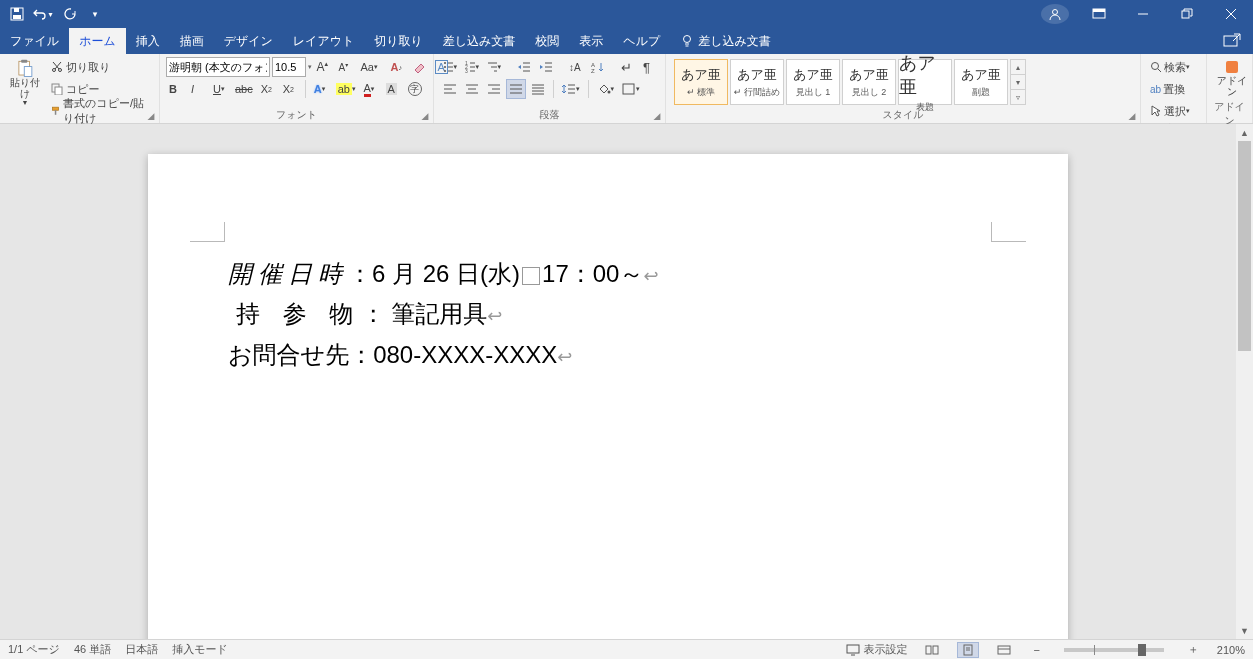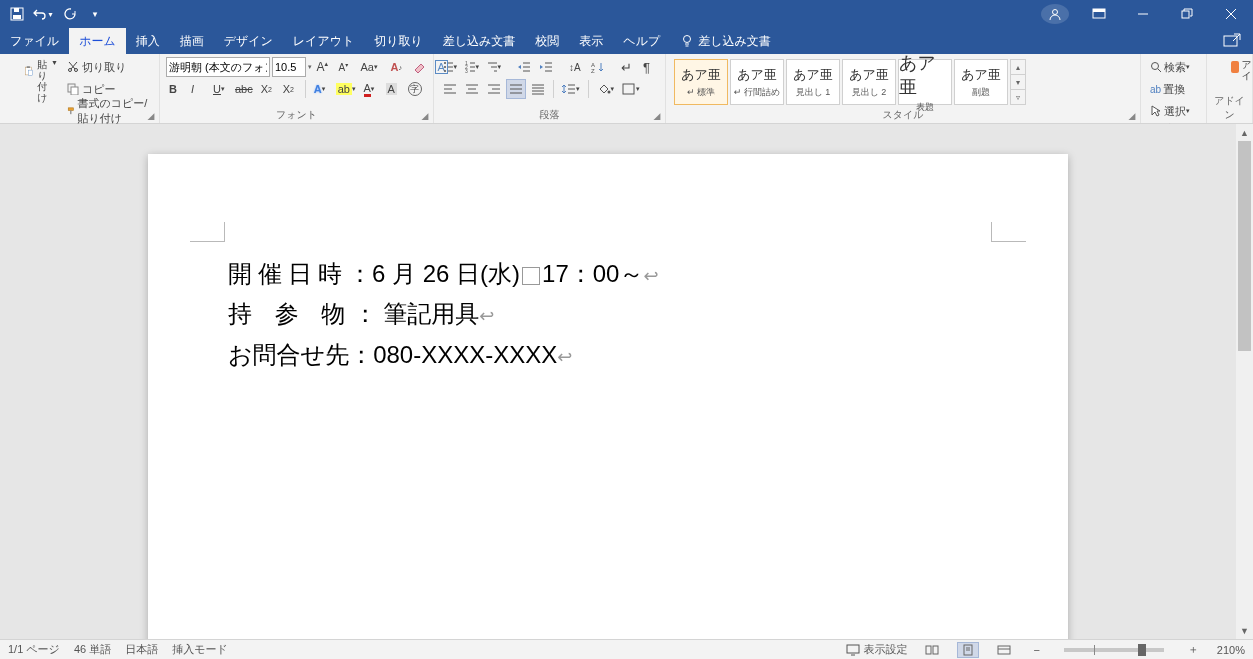--- a/index.html
+++ b/index.html
@@ -19,21 +19,21 @@
 .tell { display:flex; align-items:center; gap:4px; padding:0 10px; cursor:text; }
 .share { position:absolute; right:12px; top:0; height:26px; display:flex; align-items:center; cursor:pointer; }
 
 .ribbon { height: 70px; background: #f3f3f3; border-bottom: 1px solid #d4d4d4; display: flex; font-size: 11px; color: #444; }
 .group { border-right: 1px solid #e1e1e1; padding: 3px 6px 0 6px; display: flex; flex-direction: column; position: relative; }
 .group .rows { flex: 1; display: flex; flex-direction: column; gap:2px; }
 .group .row { display: flex; align-items: center; gap: 2px; }
 .group .label { text-align: center; font-size: 10px; color: #666; padding: 1px 0; position: relative; }
 .group .dlaunch { position: absolute; right: 2px; bottom: 1px; width: 12px; height: 12px; cursor:pointer; display:flex;align-items:center;justify-content:center; color:#888; font-size:9px; }
 .rbtn { min-width: 20px; height: 20px; display: flex; align-items: center; justify-content: flex-start; padding: 0 2px; cursor: pointer; border:1px solid transparent; }
-.bigbtn { width: 38px; display: flex; align-items: flex-start; justify-content: center; padding: 2px; font-size: 10px; cursor:pointer; text-align:center; line-height:1.1;margin-left:16px; }
+.bigbtn { width: 38px; display: flex; flex-direction: column; align-items: center; justify-content: center; padding: 2px; font-size: 10px; cursor:pointer; text-align:center; line-height:1.1; }
 .fontbox { height: 20px; border: 1px solid #ababab; background:#fff; font-size:11px; padding:0 2px; }
 .sep { width:1px; height:18px; background:#d0d0d0; margin:0 3px; }
 
 .styles { display:flex; gap:2px; padding:2px; }
 .style-item { width:54px; height:46px; border:1px solid #d0d0d0; background:#fff; display:flex; flex-direction:column; align-items:center; justify-content:center; font-size:10px; cursor:pointer; }
 .style-item.sel { border:1px solid #f0b960; background:#fff6e5; }
 .style-item .prev { font-size:13px; color:#333; font-family:"Yu Mincho",serif; }
 .style-item .nm { font-size:9px; color:#555; margin-top:2px; }
 .style-item.big .prev { font-size:18px; }
 .styles-more { width:16px; display:flex; flex-direction:column; border:1px solid #d0d0d0; }
@@ -480,22 +480,22 @@
   </div>
 
   <div class="collapse-ribbon">︿</div>
 </div>
 
 <div class="workspace">
   <div class="page">
     <div class="crop tl"></div>
     <div class="crop tr"></div>
     <div class="doc">
-      <p><span style="letter-spacing:6px;">開催日時</span><span>：</span><span>6 月 26 日(水)</span><span class="sqmark"></span><span>17：00～</span><span class="pmrk">↩</span></p>
-      <p><span style="letter-spacing:8px;">持 参 物</span><span style="letter-spacing:6px;">：</span><span>筆記用具</span><span class="pmrk">↩</span></p>
+      <p><span style="letter-spacing:6px;font-style:italic;">開催日時</span><span>：</span><span>6 月 26 日(水)</span><span class="sqmark"></span><span>17：00～</span><span class="pmrk">↩</span></p>
+      <p><span style="letter-spacing:8px;margin-left:8px;">持 参 物</span><span style="letter-spacing:6px;">：</span><span>筆記用具</span><span class="pmrk">↩</span></p>
       <p><span>お問合せ先</span><span>：</span><span>080-XXXX-XXXX</span><span class="pmrk">↩</span></p>
     </div>
   </div>
 </div>
 
 <div class="vscroll">
   <div class="btn">▲</div>
   <div class="track">
       <div class="thumb"></div>
     </div>

